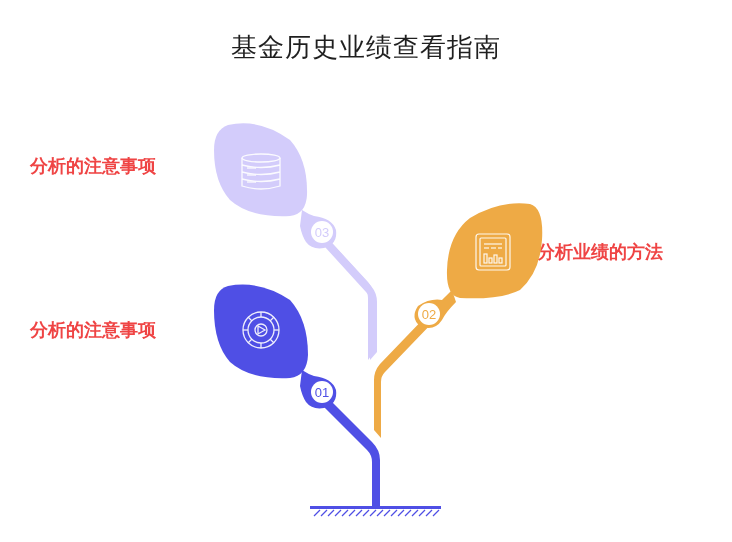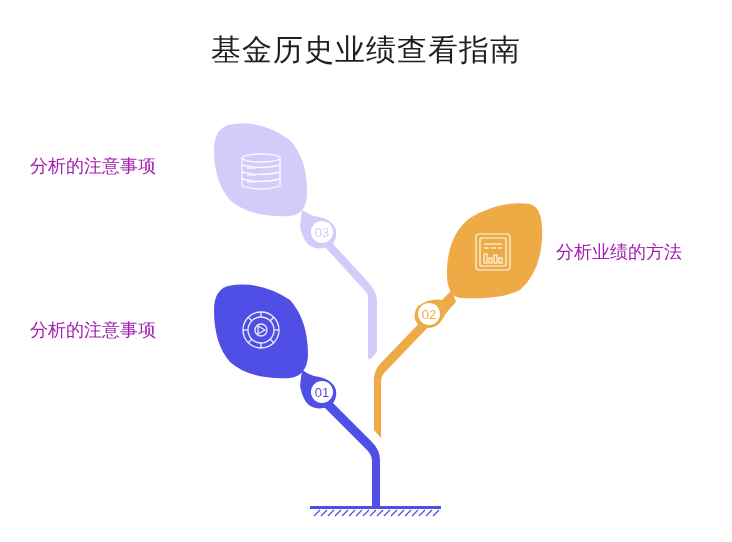--- a/index.html
+++ b/index.html
@@ -1,30 +1,30 @@
 <!DOCTYPE html>
 <html><head>
   <meta charset="utf-8">
   <style>
     html, body { margin: 0; padding: 0; background: #ffffff; }
     body { width: 732px; height: 542px; position: relative; overflow: hidden;
            font-family: "DejaVu Sans", "Liberation Sans", sans-serif; }
     .title { position: absolute; left: 0; width: 732px; top: 30px; text-align: center;
-             font-size: 30px; color: #1f1f1f; letter-spacing: 1px; }
-    .label { position: absolute; font-size: 18px; color: #a21caf; white-space: nowrap; }
+             font-size: 26px; color: #1f1f1f; letter-spacing: 1px; }
+    .label { position: absolute; font-size: 18px; color: #ef4444; white-space: nowrap; font-weight: bold; }
     svg.diagram { position: absolute; left: 0; top: 0; }
     .num { font-family: "Liberation Sans", sans-serif; font-size: 13px; }
   </style>
 </head>
 <body>
 
 <div class="title">基金历史业绩查看指南</div>
 
 <div class="label" style="left:30px; top:154px;">分析的注意事项</div>
-<div class="label" style="left:556px; top:240px;text-align:center;">分析业绩的方法</div>
+<div class="label" style="left:537px; top:240px;text-align:center;">分析业绩的方法</div>
 <div class="label" style="left:30px; top:318px;">分析的注意事项</div>
 
 <svg class="diagram" width="732" height="542" viewBox="0 0 732 542">
 
   <g>
     <path d="M322,232 L368,282 Q374,289 374,298 L374,352 L368,360 L368,298 Q368,292 364,288 L318,238 Z" fill="#D3CCFB"></path>
     <path d="M320,230 L371,286 Q377,293 377,302 L377,352 L370,360 L370,302 Q370,296 366,292 L315,236 Z" fill="#D3CCFB"></path>
   </g>
 
   <g>

